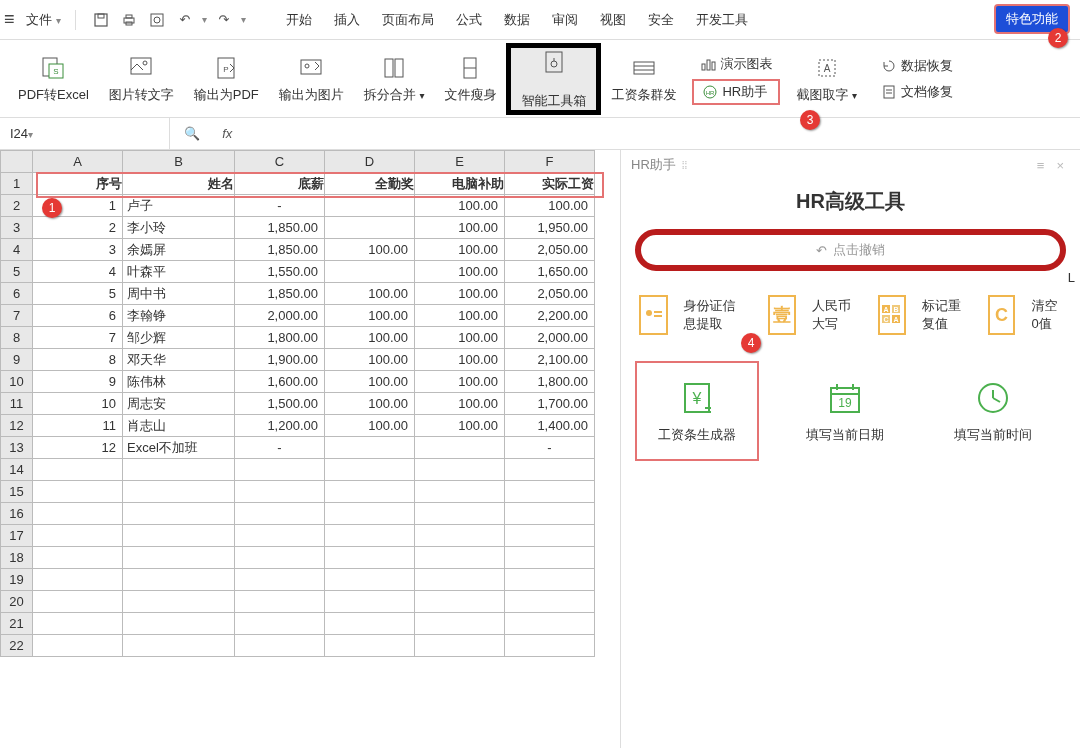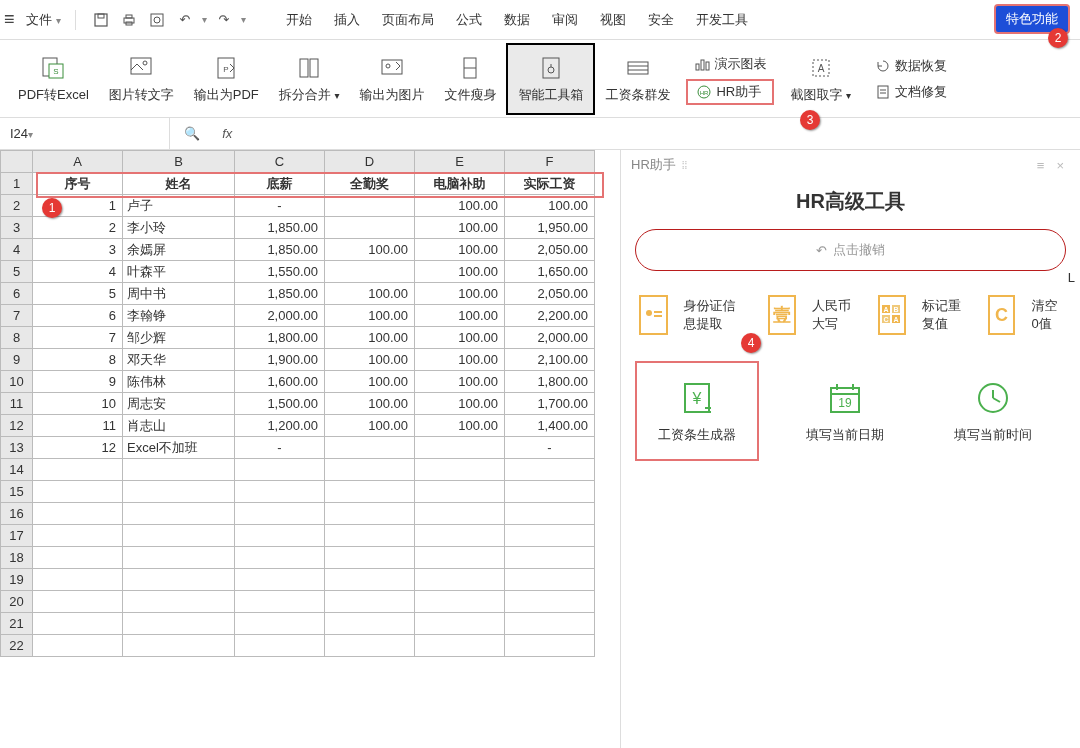--- a/index.html
+++ b/index.html
@@ -14,21 +14,21 @@
 .menubar .divider { width: 1px; height: 20px; background: #ddd; margin: 0 8px; }
 .menubar .icon-btn { width: 22px; height: 22px; display: flex; align-items: center; justify-content: center; color: #555; cursor: pointer; }
 .menubar .tab { padding: 0 8px; cursor: pointer; }
 .menubar .feature-btn { position: absolute; right: 10px; top: 4px; background: #1d4ed8; color: #fff; padding: 4px 10px; border-radius: 4px; font-size: 13px; border: 2px solid #e57373; }
 .menubar .annot-2 { position: absolute; right: 12px; top: 28px; }
 
 
 .ribbon { display: flex; height: 78px; border-bottom: 1px solid #ddd; align-items: center; position: relative; padding-left: 8px; }
 .ribbon-btn { display: flex; flex-direction: column; align-items: center; justify-content: center; height: 72px; padding: 0 10px; cursor: pointer; gap: 4px; font-size: 13px; }
 .ribbon-btn .ricon { width: 28px; height: 28px; display: flex; align-items: center; justify-content: center; color: #555; }
-.ribbon-btn.active { background: #eaeaea; border: 2px solid #000000; }
+.ribbon-btn.active { background: #eaeaea; border: 5px solid #000000; justify-content: space-between; }
 .ribbon .split-row { display: flex; align-items: center; gap: 4px; padding: 2px 8px; font-size: 13px; cursor: pointer; }
 .ribbon .right-col { display: flex; flex-direction: column; gap: 4px; padding: 0 6px; justify-content: center; }
 .annot-3 { position: absolute; left: 800px; top: 70px; }
 
 
 .fbar { display: flex; align-items: center; height: 32px; border-bottom: 1px solid #ddd; }
 .namebox { width: 170px; border-right: 1px solid #ddd; display: flex; align-items: center; padding: 0 10px; height: 100%; }
 .namebox .arrow::after { content: "▾"; font-size: 10px; color: #888; }
 .fx-area { display: flex; align-items: center; gap: 22px; padding-left: 14px; flex: 1; }
 .fx-icon::before { content: "🔍"; font-size: 13px; color: #888; }
@@ -36,35 +36,35 @@
 .formula-input { border: none; outline: none; flex: 1; }
 
 
 .main { display: flex; height: calc(748px - 40px - 78px - 32px); }
 .sheet-area { position: relative; overflow: hidden; width: 620px; }
 .grid { border-collapse: collapse; table-layout: fixed; }
 .grid th, .grid td { border: 1px solid #bbb; height: 22px; font-size: 13px; font-weight: normal; }
 .grid .colhdr { background: #e8e8e8; text-align: center; }
 .grid .rowhdr { background: #e8e8e8; text-align: center; width: 32px; }
 .grid .corner { background: #e8e8e8; width: 32px; }
-.tblhdr { font-weight: bold !important; text-align: center; }
+.tblhdr { font-weight: bold !important; text-align: right; }
 .grid td.num { text-align: right; padding-right: 6px; }
 .grid td.txt { text-align: left; padding-left: 4px; }
 .grid td.ctr { text-align: center; }
 .header-box { position: absolute; border: 2px solid #e57373; pointer-events: none; left: 36px; top: 22px; width: 568px; height: 26px; }
 .annot-1 { position: absolute; left: 42px; top: 48px; }
 
 
 .panel { flex: 1; border-left: 1px solid #ddd; background: #fff; display: flex; flex-direction: column; }
 .panel-hdr { display: flex; align-items: center; padding: 6px 10px; color: #888; font-size: 13px; }
 .panel-hdr .gripper { margin-left: 6px; font-size: 10px; color: #bbb; }
 .panel-hdr .spacer { flex: 1; }
 .panel-hdr .pbtn { cursor: pointer; padding: 0 6px; color: #bbb; }
 .panel-title { text-align: center; font-size: 20px; font-weight: bold; padding: 8px 0 14px; }
-.undo-pill { margin: 0 14px 16px; border: 1px solid #b91c1c; border-radius: 22px; height: 42px; display: flex; align-items: center; justify-content: center; color: #999; cursor: pointer; gap: 6px; }
+.undo-pill { margin: 0 14px 16px; border: 6px solid #b91c1c; border-radius: 22px; height: 42px; display: flex; align-items: center; justify-content: center; color: #999; cursor: pointer; gap: 6px; }
 .undo-pill::before { content: "↶"; }
 .tool-list { padding: 0 14px; display: flex; flex-direction: row; gap: 14px; }
 .tool-item { display: flex; align-items: center; gap: 16px; padding: 8px 4px; cursor: pointer; }
 .tool-icon { width: 40px; height: 40px; border: 2px solid #f0b64e; display: flex; align-items: center; justify-content: center; color: #f0b64e; font-size: 18px; font-weight: bold; }
 .tool-grid { display: flex; gap: 24px; padding: 18px 14px; position: relative; }
 .tool-card { width: 124px; height: 100px; display: flex; flex-direction: column; align-items: center; justify-content: center; gap: 8px; cursor: pointer; }
 .tool-card.boxed { border: 2px solid #e57373; }
 .big-icon { width: 40px; height: 40px; display: flex; align-items: center; justify-content: center; }
 .annot-4 { position: absolute; left: 120px; top: -10px; }
 
@@ -146,35 +146,35 @@
           <rect x="6" y="4" width="16" height="20" fill="none" stroke="#555"></rect>
           <text x="14" y="18" font-size="8" text-anchor="middle" fill="#555">P</text>
           <polyline points="18 10 22 14 18 18" fill="none" stroke="#555"></polyline>
         </svg>
       </span>
     <span>输出为PDF</span>
   </div>
   <div class="ribbon-btn">
     <span class="ricon">
         <svg width="28" height="28" viewBox="0 0 28 28">
-          <rect x="5" y="5" width="8" height="18" fill="none" stroke="#555"></rect>
-          <rect x="15" y="5" width="8" height="18" fill="none" stroke="#555"></rect>
-        </svg>
-      </span>
-    <span><span>拆分合并</span> <span style="font-size:10px">▾</span></span>
-  </div>
-  <div class="ribbon-btn">
-    <span class="ricon">
-        <svg width="28" height="28" viewBox="0 0 28 28">
           <rect x="4" y="6" width="20" height="14" fill="none" stroke="#555"></rect>
           <circle cx="10" cy="12" r="2" fill="none" stroke="#555"></circle>
           <polyline points="18 8 22 12 18 16" fill="none" stroke="#555"></polyline>
         </svg>
       </span>
     <span>输出为图片</span>
+  </div>
+  <div class="ribbon-btn">
+    <span class="ricon">
+        <svg width="28" height="28" viewBox="0 0 28 28">
+          <rect x="5" y="5" width="8" height="18" fill="none" stroke="#555"></rect>
+          <rect x="15" y="5" width="8" height="18" fill="none" stroke="#555"></rect>
+        </svg>
+      </span>
+    <span><span>拆分合并</span> <span style="font-size:10px">▾</span></span>
   </div>
   <div class="ribbon-btn">
     <span class="ricon">
         <svg width="28" height="28" viewBox="0 0 28 28">
           <rect x="8" y="4" width="12" height="20" fill="none" stroke="#555"></rect>
           <line x1="8" y1="14" x2="20" y2="14" stroke="#555"></line>
         </svg>
       </span>
     <span>文件瘦身</span>
   </div>

